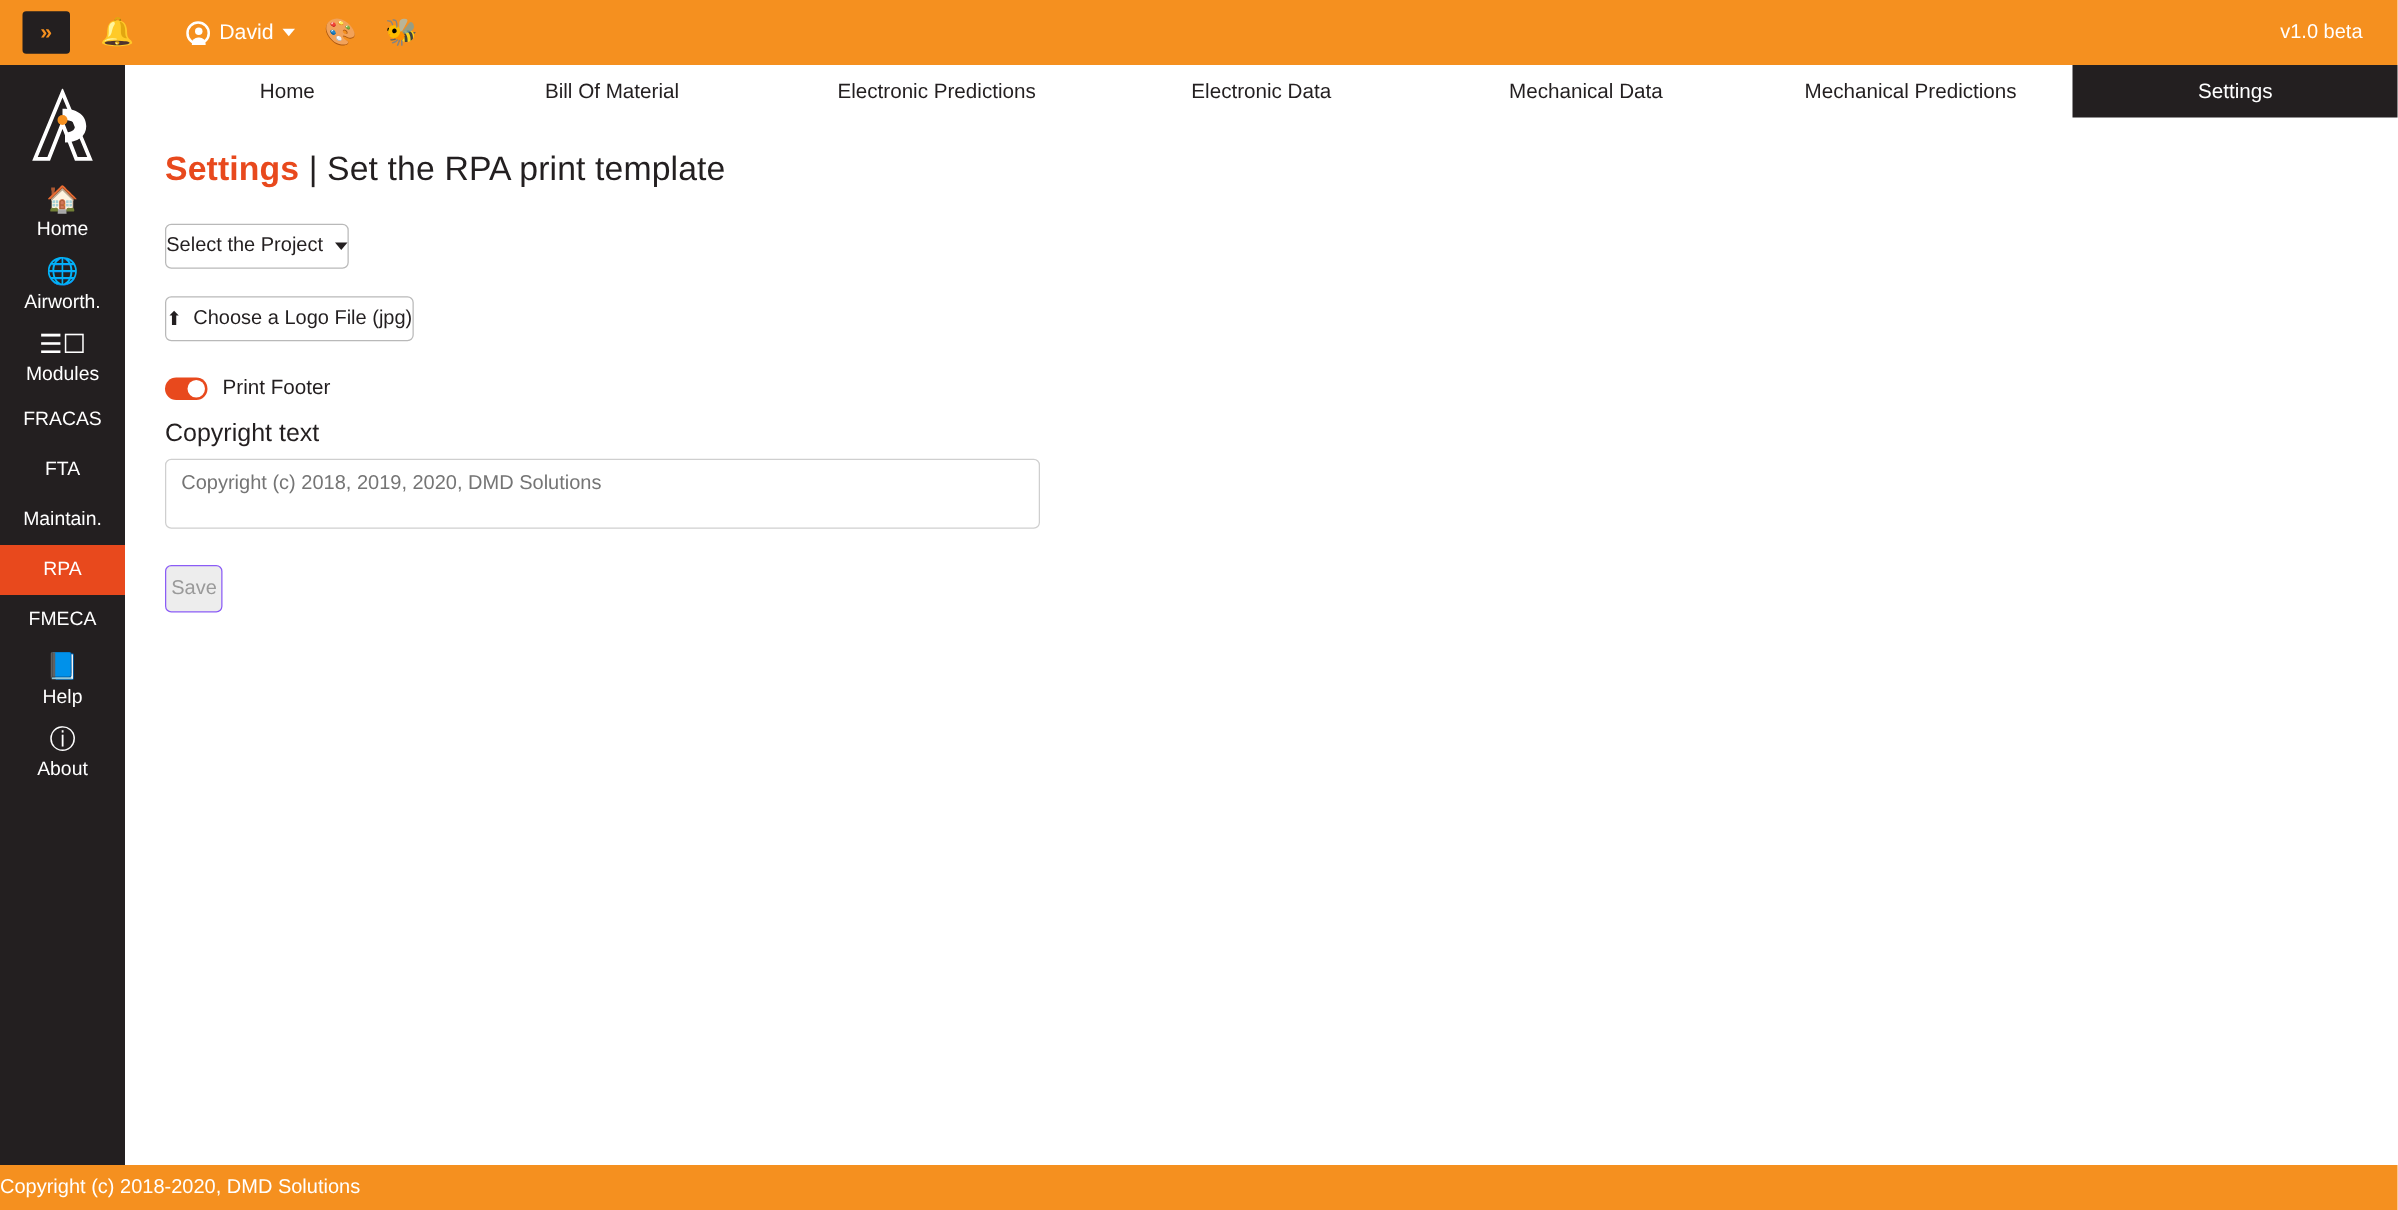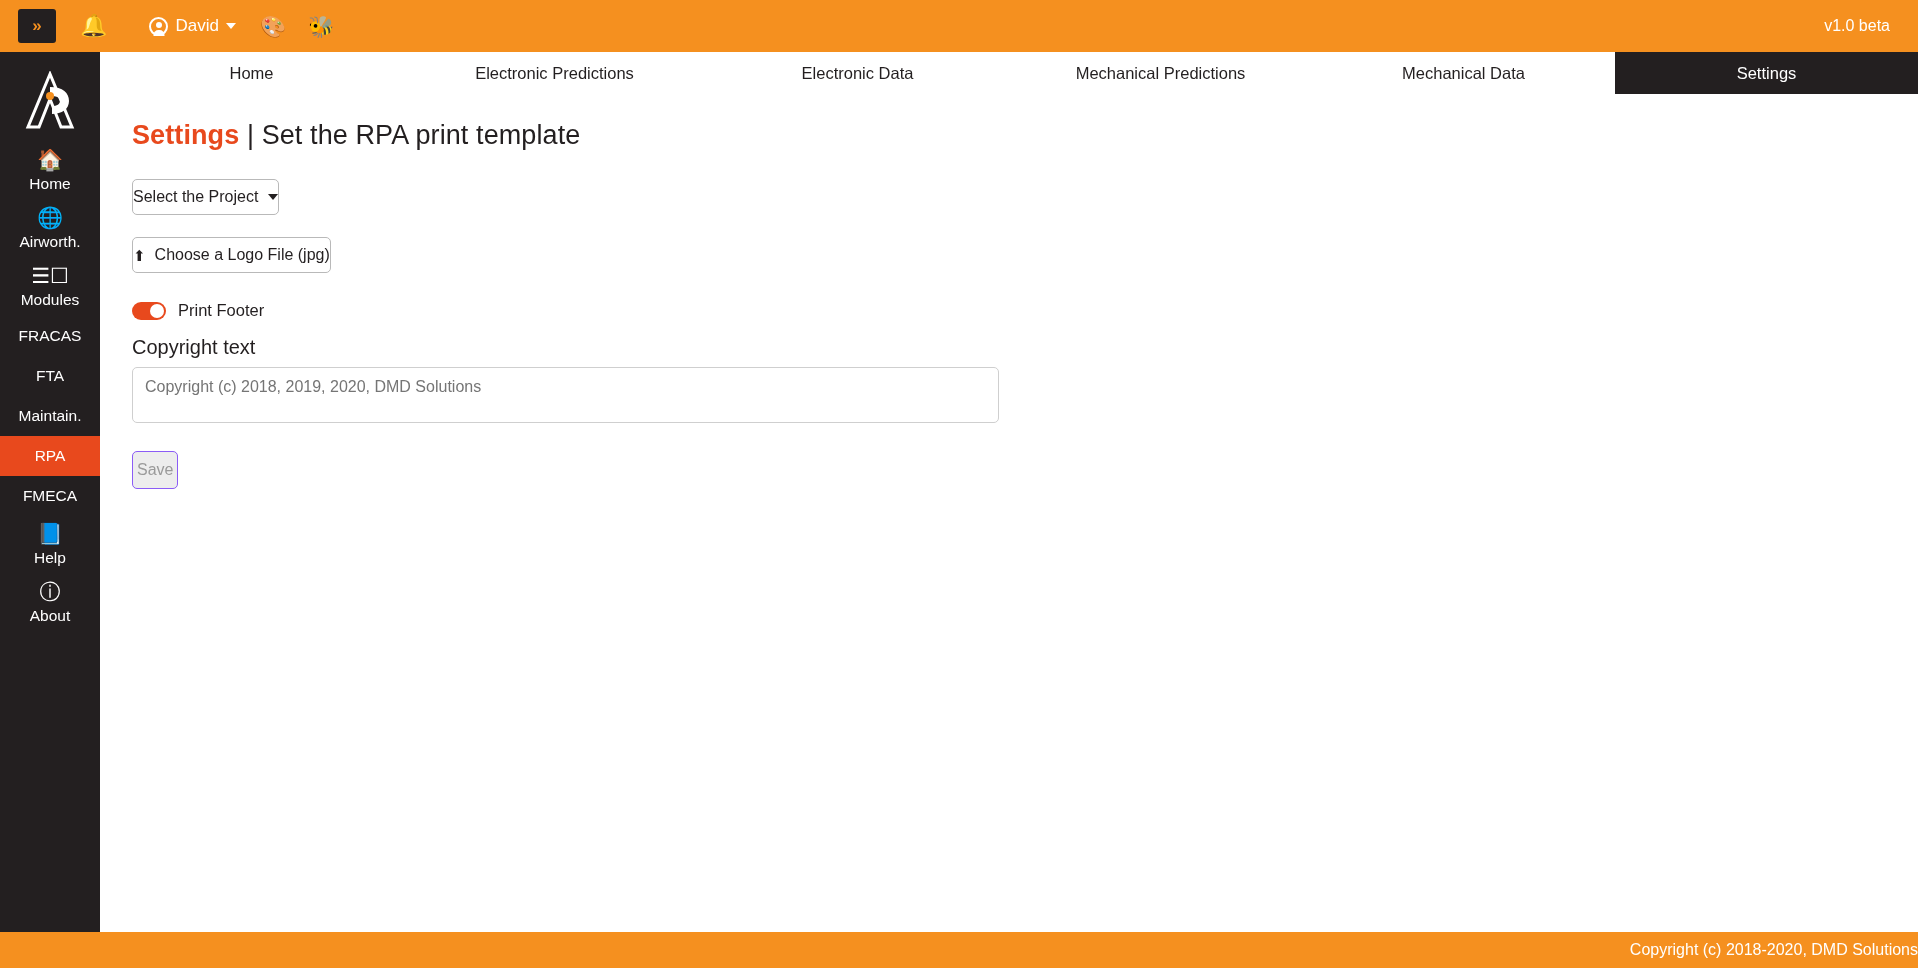--- a/index.html
+++ b/index.html
@@ -163,21 +163,21 @@
     width: 14px; height: 14px; border-radius: 50%;
     background: #fff;
   }
   .toggle-label { font-size: 16.5px; color: #231f20; }
 
   .field-label {
     font-size: 20px; color: #231f20;
     margin-bottom: 8px;
   }
   .textarea {
-    width: 867px; height: 56px;
+    width: 700px; height: 56px;
     border: 1px solid #cfcfcf; border-radius: 5px;
     padding: 10px 12px;
     font-size: 16px; color: #6b6b6b;
     font-family: "Liberation Sans", sans-serif;
     resize: none;
     background: #fff;
     overflow: hidden;
   }
   .save-btn {
     margin-top: 24px;
@@ -186,21 +186,21 @@
     font-size: 16px; padding: 9px 4px;
     cursor: default;
   }
 
   
   .footer {
     position: absolute; left: 0; top: 932px;
     width: 1918px; height: 36px;
     background: #f5901f;
     color: #fff; font-size: 16px;
-    display: flex; align-items: center; justify-content: flex-end;
+    display: flex; align-items: center; justify-content: flex-start;
   }
 </style>
 </head>
 <body>
 
 <div class="topbar">
   <div class="burger">
     <span>»</span>
   </div>
   <div class="bell">🔔</div>
@@ -257,24 +257,25 @@
   <div class="side-item">
     <span class="ic">ⓘ</span>
     <span>About</span>
   </div>
 </div>
 
 <div class="main">
 
   <div class="navtabs">
     <div class="navtab">Home</div>
+    <div class="navtab">Bill Of Material</div>
     <div class="navtab">Electronic Predictions</div>
     <div class="navtab">Electronic Data</div>
+    <div class="navtab">Mechanical Data</div>
     <div class="navtab">Mechanical Predictions</div>
-    <div class="navtab">Mechanical Data</div>
     <div class="navtab active">Settings</div>
   </div>
 
   <div class="content">
 
     <div class="page-title">
       <span class="hl">Settings</span><span class="sep"> | </span><span class="sub">Set the RPA print template</span>
     </div>
 
     <div class="btn-outline">

